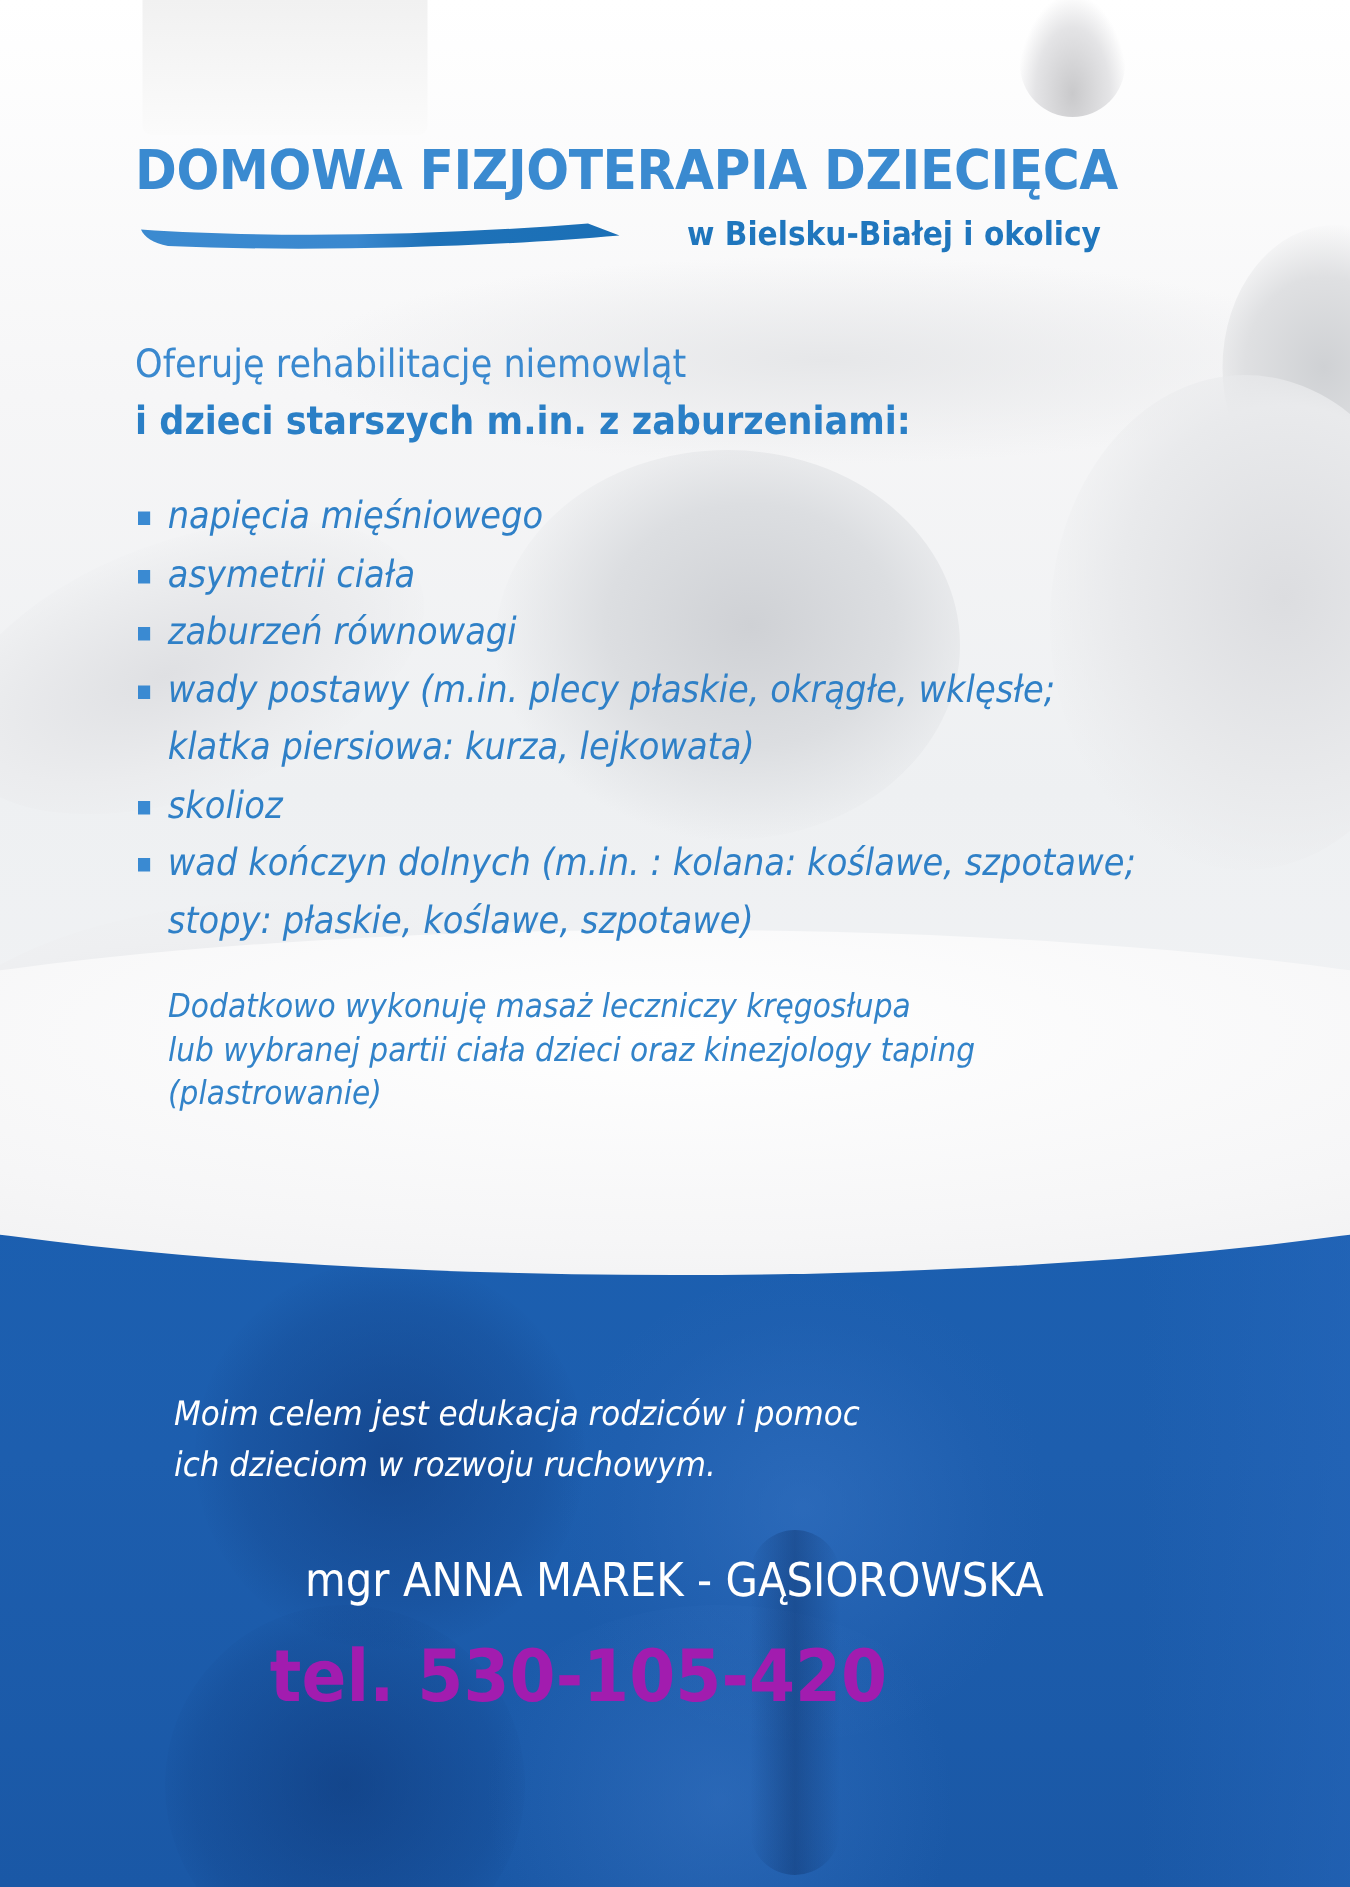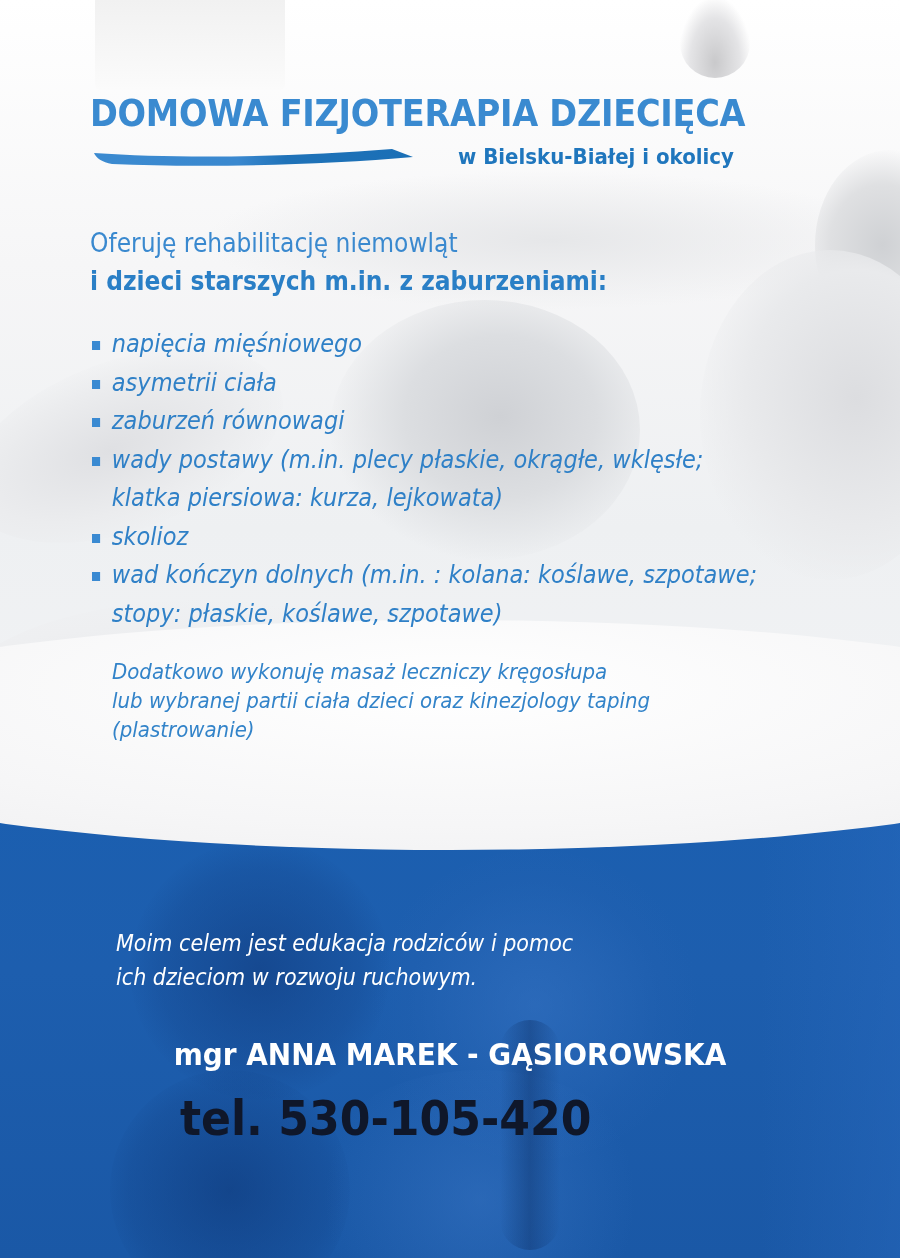--- a/index.html
+++ b/index.html
@@ -69,26 +69,26 @@
     font-family: "DejaVu Sans", sans-serif; font-style: italic; font-size: 25px; line-height: 38.5px;
     color: #2f80c7; white-space: nowrap; }
   .list .bullet { position: absolute; left: 0; top: 16px; width: 9px; height: 9px; background: #3a8ad2; }
   .extra { position: absolute; left: 112px; top: 657px; width: 720px;
     font-family: "DejaVu Sans", sans-serif; font-style: italic; font-size: 22px; line-height: 29px;
     color: #3283c9; white-space: nowrap; transform: scaleX(0.9); transform-origin: left top; }
   .mission { position: absolute; left: 116px; top: 926px; width: 640px;
     font-family: "DejaVu Sans", sans-serif; font-style: italic; font-weight: 300; font-size: 22.5px; line-height: 34px;
     color: #ffffff; white-space: nowrap; transform: scaleX(0.92); transform-origin: left top; }
   .name { position: absolute; left: 0; top: 1036px; width: 900px; text-align: center;
-    font-family: "DejaVu Sans", sans-serif; font-weight: bold; font-size: 31px;
+    font-family: "DejaVu Sans", sans-serif; font-weight: normal; font-size: 31px;
     color: #ffffff; white-space: nowrap; }
   .name span.inner { display: inline-block; transform: scaleX(0.9); }
   .phone { position: absolute; left: 0; top: 1090px; width: 772px; text-align: center;
     font-family: "DejaVu Sans", sans-serif; font-weight: bold; font-size: 48px;
-    color: #0f172a; white-space: nowrap; }
+    color: #a21caf; white-space: nowrap; }
   .phone span.inner { display: inline-block; transform: scaleX(0.92); }
 </style>
 </head>
 <body>
 
 <div class="bg-top">
   <div class="shape s-window"></div>
   <div class="shape s-lamp"></div>
   <div class="shape s-topband"></div>
   <div class="shape s-womanhead"></div>

